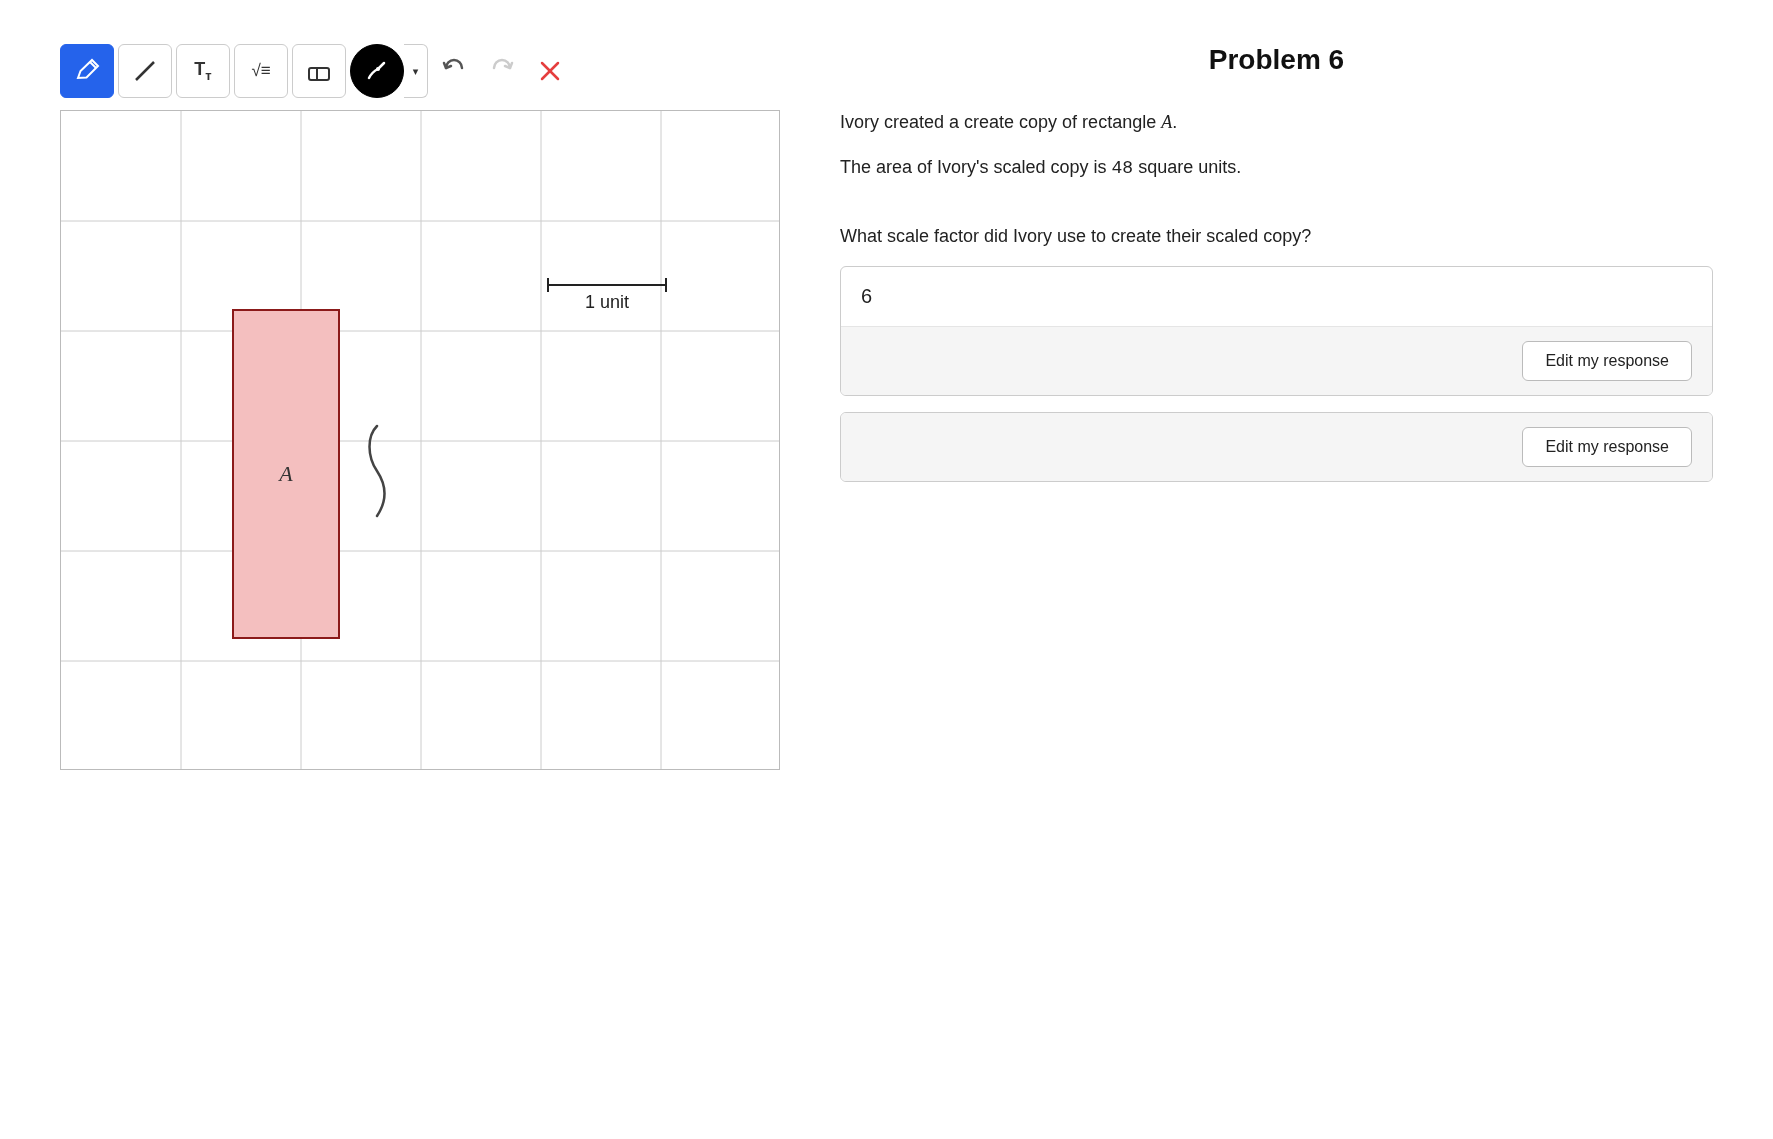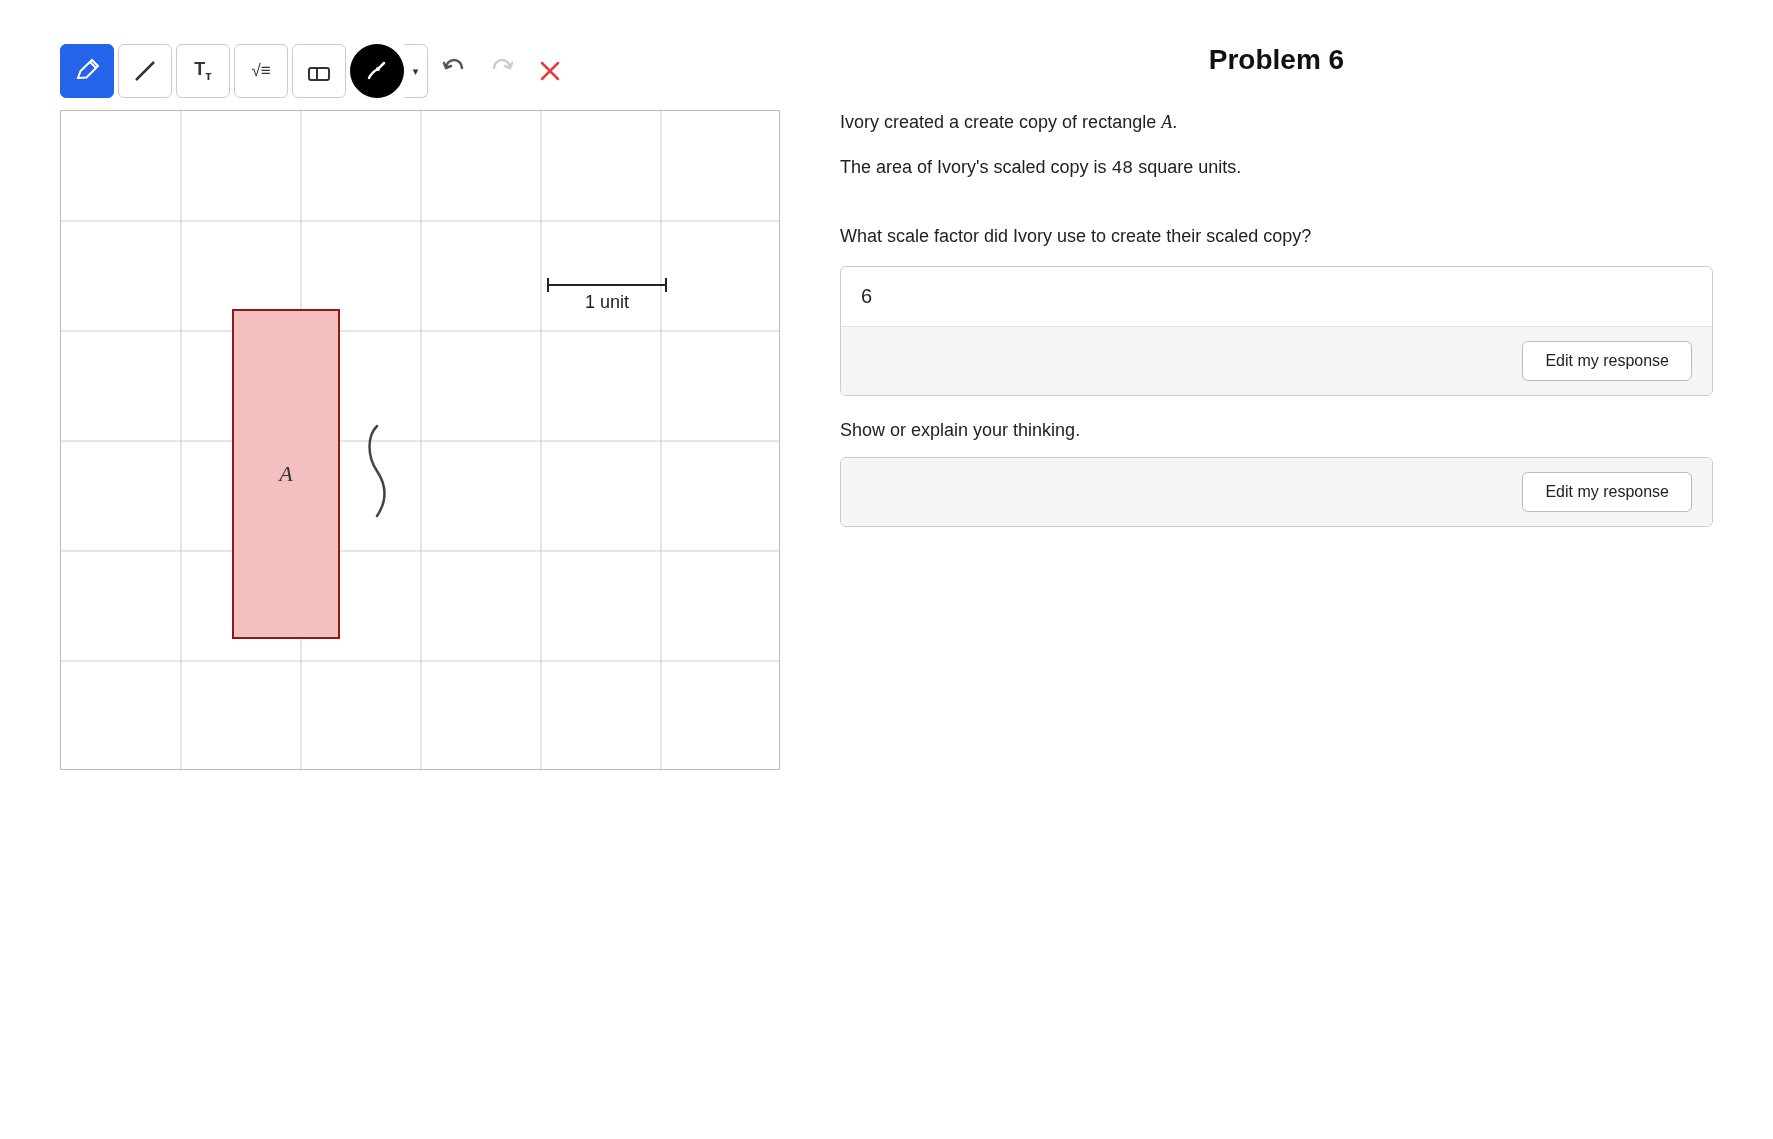--- a/index.html
+++ b/index.html
@@ -399,21 +399,20 @@
 
     <p class="question-label">What scale factor did Ivory use to create their scaled copy?</p>
 
     <div class="response-box">
       <div class="response-value">6</div>
       <div class="response-actions">
         <button class="edit-response-btn">Edit my response</button>
       </div>
     </div>
 
-    <p class="section-label">Show or explain your thinking.</p>
 
     <div class="response-box">
       <div class="response-actions">
         <button class="edit-response-btn">Edit my response</button>
       </div>
     </div>
 
   </div>
 </div>
 

